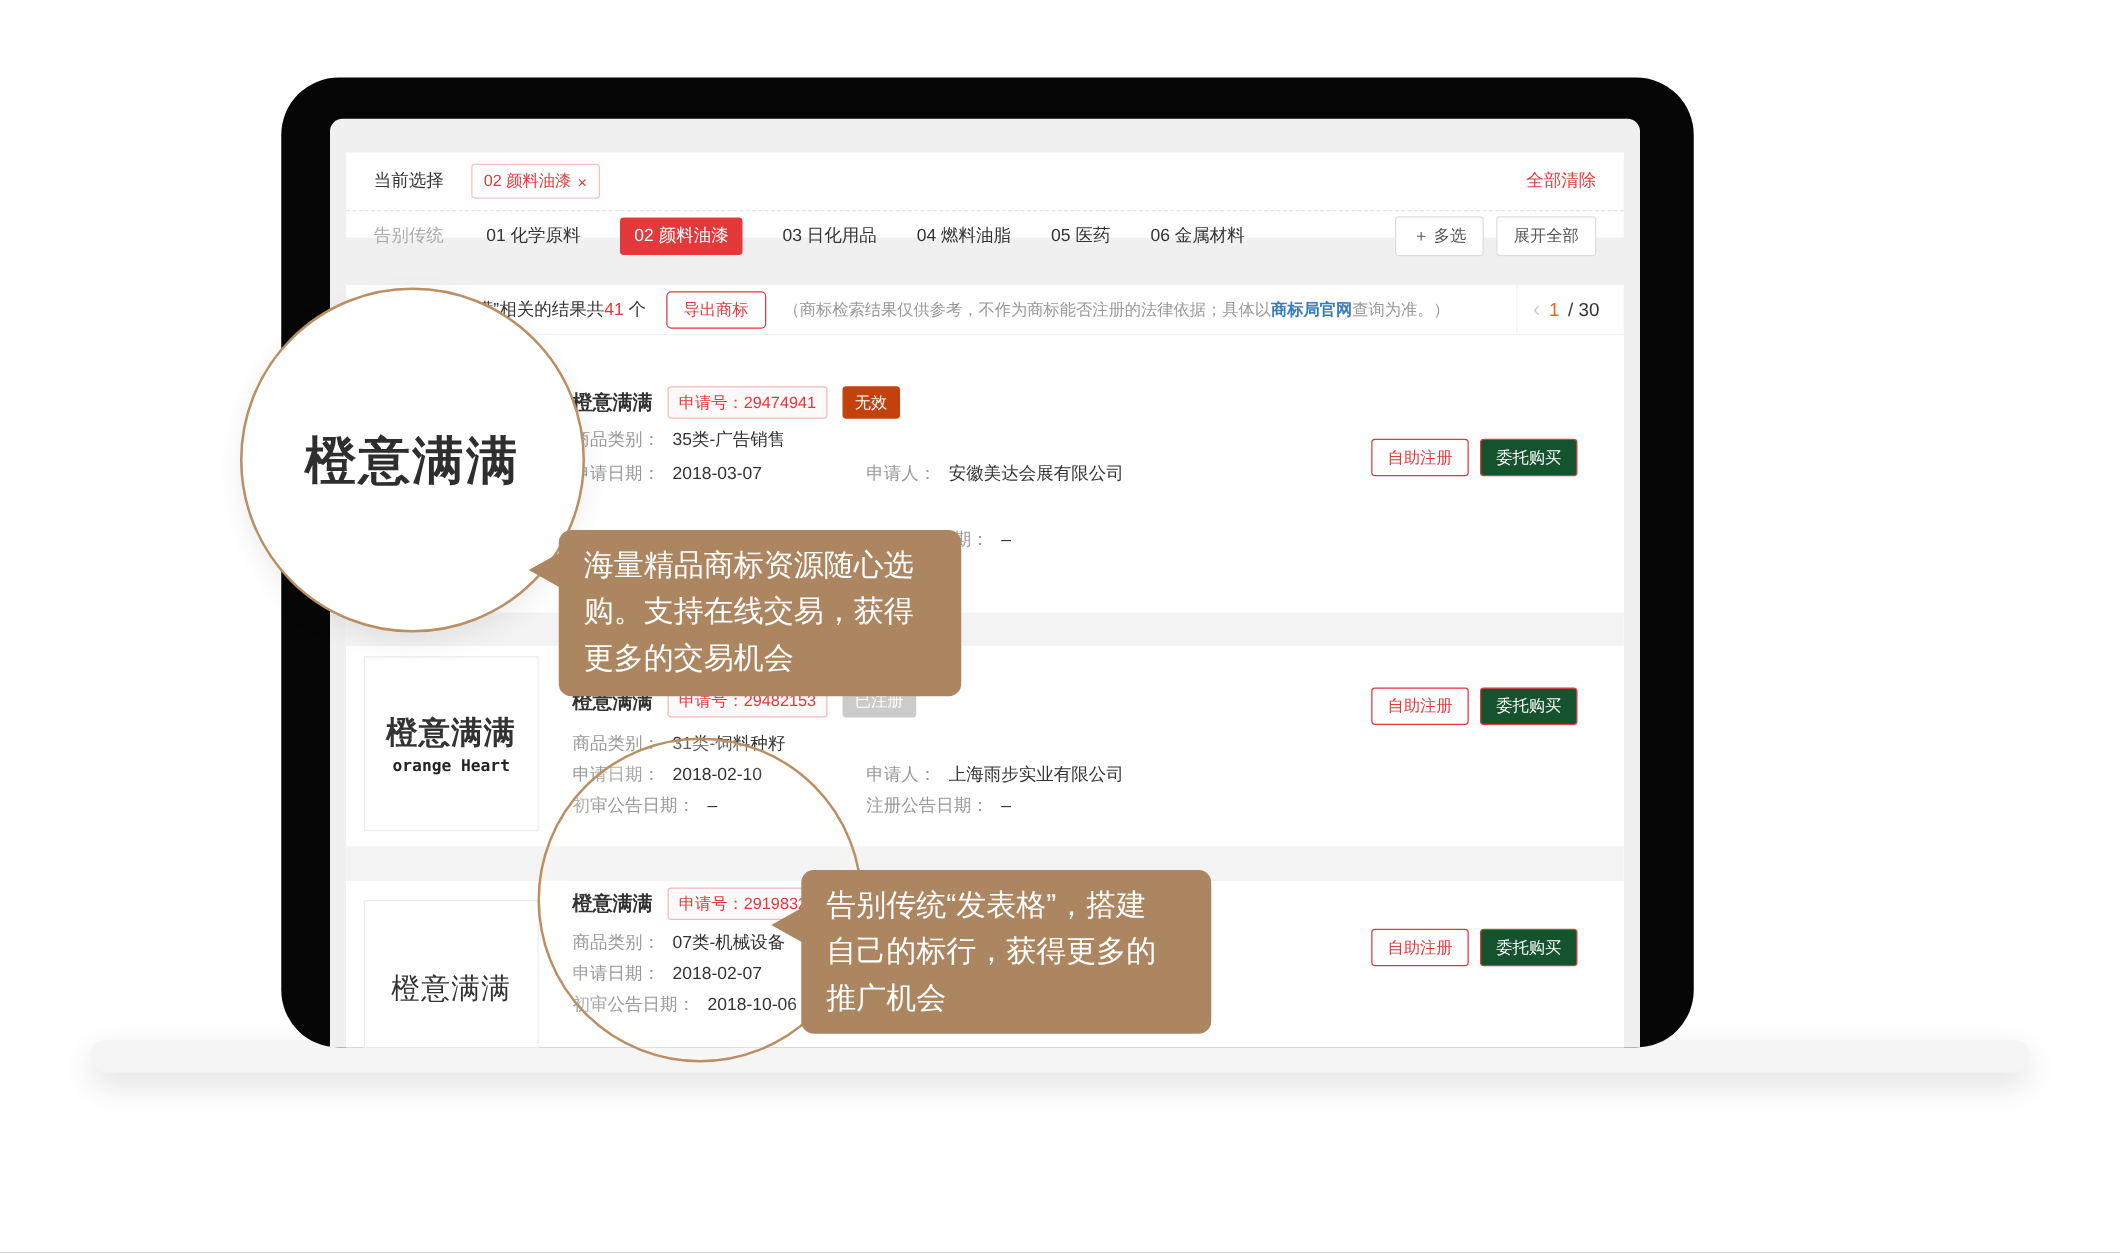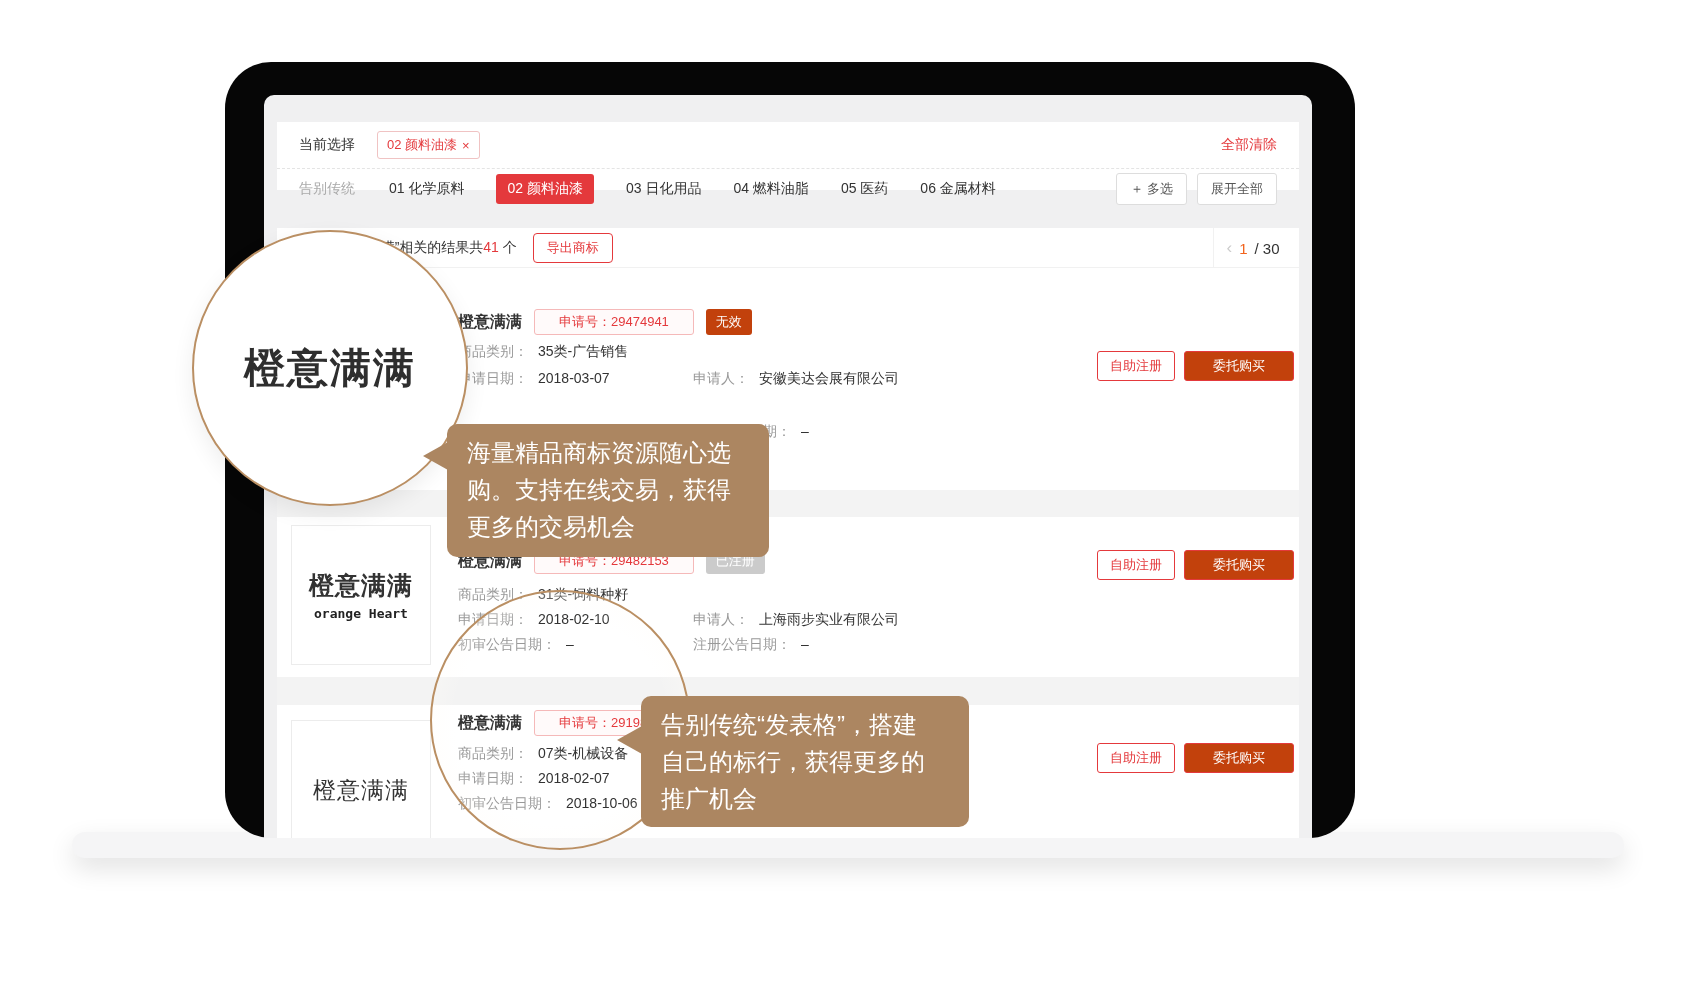--- a/index.html
+++ b/index.html
@@ -56,35 +56,35 @@
   .tm-img { position:absolute; left:14px; width:140px; height:140px; background:#fff;
     border:1px solid #ececec; display:flex; flex-direction:column; align-items:center;
     justify-content:center; gap:4px; }
   .tm-main { font-size:23px; color:#333; letter-spacing:1px; }
   .tm-main.cursive { font-family:"DejaVu Serif","Liberation Serif",serif; font-weight:bold; font-size:25px; }
   .tm-sub { font-family:"DejaVu Sans Mono","Liberation Mono",monospace; font-weight:bold; font-size:13px; color:#222; }
 
   .t-row { position:absolute; left:181px; display:flex; align-items:center; }
   .t-name { font-size:16px; font-weight:bold; color:#333; }
   .t-tag { margin-left:12px; border:1px solid #f5b9b9; color:#e4393c; background:#fffafa;
-    border-radius:3px; font-size:13px; padding:3px 24px; white-space:nowrap; }
+    border-radius:3px; font-size:13px; padding:3px 8px; white-space:nowrap; }
   .t-badge { margin-left:12px; border-radius:3px; font-size:13px; color:#fff; padding:4px 10px; }
   .t-badge.invalid { background:#c2410c; }
   .t-badge.registered { background:#cbcbcb; }
 
   .f-line { position:absolute; font-size:14px; white-space:nowrap; }
   .f-line .lb { color:#999; margin-right:10px; }
   .f-line .vl { color:#333; }
   .col1 { left:181px; } .col2 { left:416px; }
 
   .row-btns { position:absolute; left:820px; display:flex; gap:9px; }
   .btn-outline { border:1px solid #e4393c; color:#e4393c; background:#fff; border-radius:3px;
     font-size:13px; padding:5px 12px; white-space:nowrap; cursor:pointer; }
-  .btn-solid { border:1px solid #e4393c; color:#fff; background:#c2410c; border-radius:3px;
-    font-size:13px; padding:5px 28px; white-space:nowrap; cursor:pointer; }
+  .btn-solid { border:1px solid #e4393c; color:#fff; background:#14532d; border-radius:3px;
+    font-size:13px; padding:5px 12px; white-space:nowrap; cursor:pointer; }
 
   
   .lens1 { position:absolute; left:192px; top:230px; width:276px; height:276px; border-radius:50%;
     background:#fff; border:2px solid #ba8f63; z-index:20; display:flex; align-items:center;
     justify-content:center; box-shadow:0 8px 22px rgba(0,0,0,.07); }
   .lens1 .big { font-size:41px; font-weight:600; color:#2e2e2e; letter-spacing:2px; }
   .lens2 { position:absolute; left:430px; top:590px; width:260px; height:260px; border-radius:50%;
     border:2px solid #ba8f63; z-index:30; pointer-events:none;
     background:radial-gradient(circle, rgba(255,255,255,0) 58%, rgba(255,252,248,.95) 100%); }
 
@@ -129,20 +129,21 @@
           <button class="ghost-btn">＋ 多选</button>
           <button class="ghost-btn">展开全部</button>
         </span>
       </div>
     </div>
 
     <div class="panel2">
       <div class="res-header">
         <span class="summary"><span>检索到“橙意满满”相关的结果共</span><span class="count">41</span> <span>个</span></span>
         <button class="export-btn">导出商标</button>
+        <span class="disclaimer"><span>（商标检索结果仅供参考，不作为商标能否注册的法律依据；具体以</span><span class="lnk">商标局官网</span><span>查询为准。）</span></span>
         <span class="pager">
           <span class="pg-arrow">‹</span>
           <span class="pg-cur">1</span>
           <span class="pg-rest">/ 30</span>
           <span class="pg-arrow"></span>
         </span>
       </div>
 
       <div class="row" style="top:40px; height:222px;">
         <div class="tm-img" style="top:15px;"></div>

